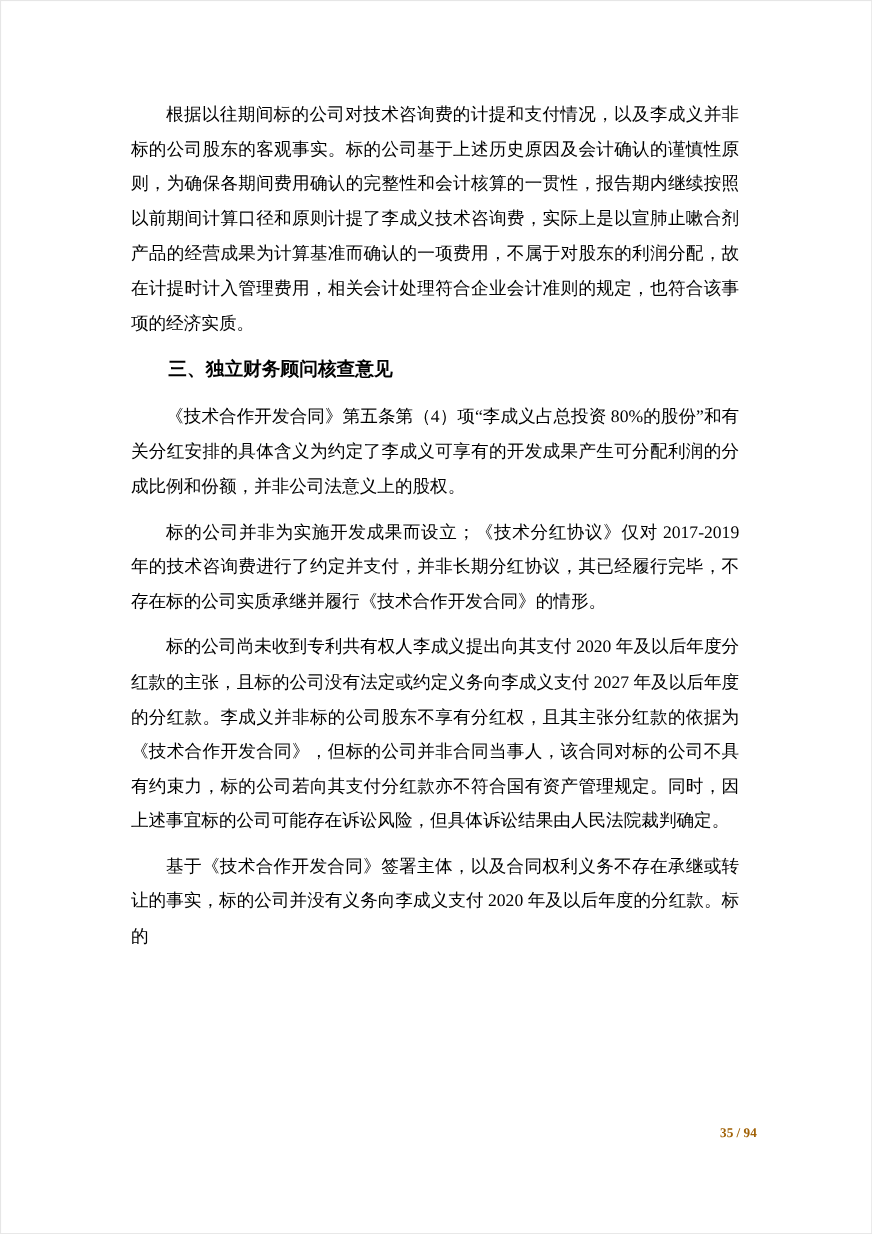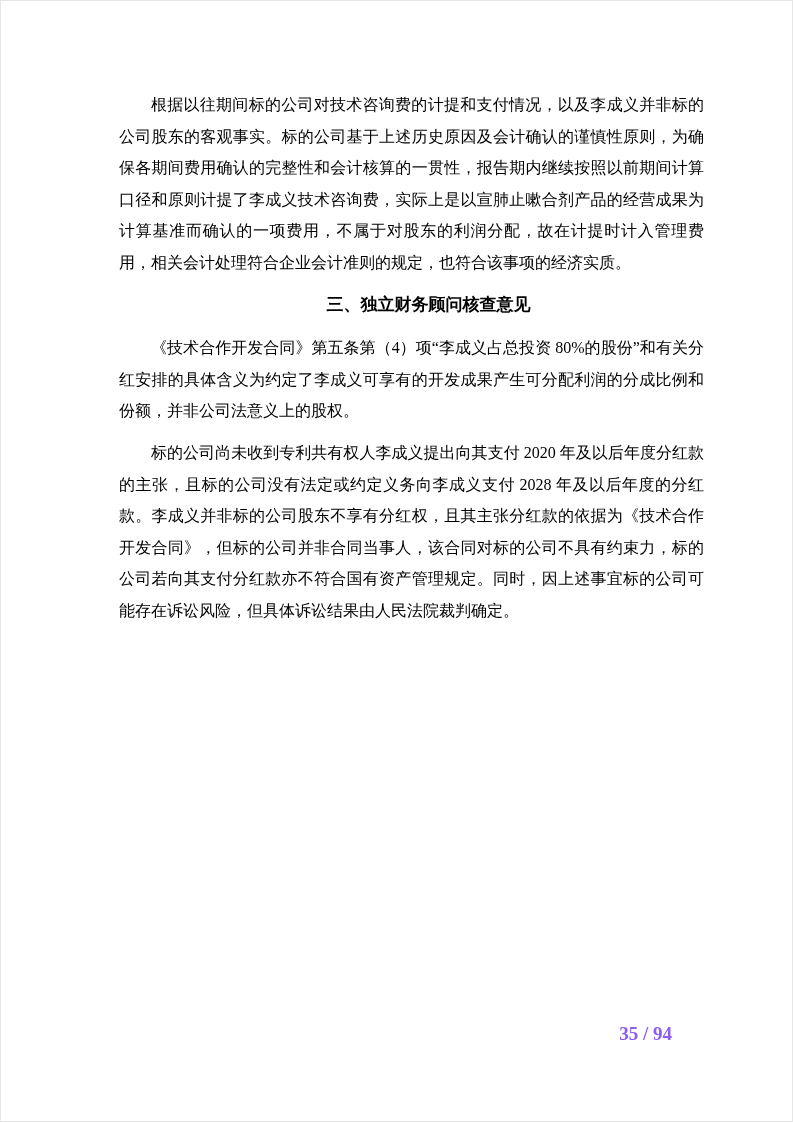--- a/index.html
+++ b/index.html
@@ -12,63 +12,64 @@
     height: 1122px;
     overflow: hidden;
   }
   .page {
     position: relative;
     width: 793px;
     height: 1122px;
     box-sizing: border-box;
     background: #ffffff;
     border: 1px solid #e6e6e6;
-    padding: 88px 88px 0 118px;
+    padding: 88px 120px 0 118px;
     font-family: "Liberation Serif", "DejaVu Serif", serif;
     font-size: 16px;
     color: #000000;
   }
   .para {
     margin: 0 0 10px 0;
     line-height: 31.6px;
     text-align: justify;
     text-indent: 2em;
     word-break: break-all;
   }
   .section-heading {
     margin: 8px 0 12px 0;
     line-height: 31.6px;
     font-size: 17px;
     font-weight: bold;
     text-indent: 2em;
     font-family: "Liberation Sans", "DejaVu Sans", sans-serif;
     color: #000000;
-    text-align: center;
   }
   .page-number {
     position: absolute;
     top: 1022px;
-    right: 120px;
+    right: 104px;
     font-family: "Liberation Serif", "DejaVu Serif", serif;
-    font-size: 19px;
+    font-size: 12px;
     font-weight: bold;
-    color: #8b5cf6;
+    color: #a16207;
   }
 </style>
 </head>
 <body>
 
 <div class="page">
 
   <p class="para">根据以往期间标的公司对技术咨询费的计提和支付情况，以及李成义并非标的公司股东的客观事实。标的公司基于上述历史原因及会计确认的谨慎性原则，为确保各期间费用确认的完整性和会计核算的一贯性，报告期内继续按照以前期间计算口径和原则计提了李成义技术咨询费，实际上是以宣肺止嗽合剂产品的经营成果为计算基准而确认的一项费用，不属于对股东的利润分配，故在计提时计入管理费用，相关会计处理符合企业会计准则的规定，也符合该事项的经济实质。</p>
 
   <h3 class="section-heading">三、独立财务顾问核查意见</h3>
 
   <p class="para">《技术合作开发合同》第五条第（4）项“李成义占总投资 80%的股份”和有关分红安排的具体含义为约定了李成义可享有的开发成果产生可分配利润的分成比例和份额，并非公司法意义上的股权。</p>
 
+  <p class="para">标的公司并非为实施开发成果而设立；《技术分红协议》仅对 2017-2019 年的技术咨询费进行了约定并支付，并非长期分红协议，其已经履行完毕，不存在标的公司实质承继并履行《技术合作开发合同》的情形。</p>
 
 
-  <p class="para">标的公司尚未收到专利共有权人李成义提出向其支付 2020 年及以后年度分红款的主张，且标的公司没有法定或约定义务向李成义支付 2028 年及以后年度的分红款。李成义并非标的公司股东不享有分红权，且其主张分红款的依据为《技术合作开发合同》，但标的公司并非合同当事人，该合同对标的公司不具有约束力，标的公司若向其支付分红款亦不符合国有资产管理规定。同时，因上述事宜标的公司可能存在诉讼风险，但具体诉讼结果由人民法院裁判确定。</p>
+  <p class="para">标的公司尚未收到专利共有权人李成义提出向其支付 2020 年及以后年度分红款的主张，且标的公司没有法定或约定义务向李成义支付 2027 年及以后年度的分红款。李成义并非标的公司股东不享有分红权，且其主张分红款的依据为《技术合作开发合同》，但标的公司并非合同当事人，该合同对标的公司不具有约束力，标的公司若向其支付分红款亦不符合国有资产管理规定。同时，因上述事宜标的公司可能存在诉讼风险，但具体诉讼结果由人民法院裁判确定。</p>
 
+  <p class="para">基于《技术合作开发合同》签署主体，以及合同权利义务不存在承继或转让的事实，标的公司并没有义务向李成义支付 2020 年及以后年度的分红款。标的</p>
 
   <div class="page-number">35 / 94</div>
 
 </div>
 
 </body></html>

